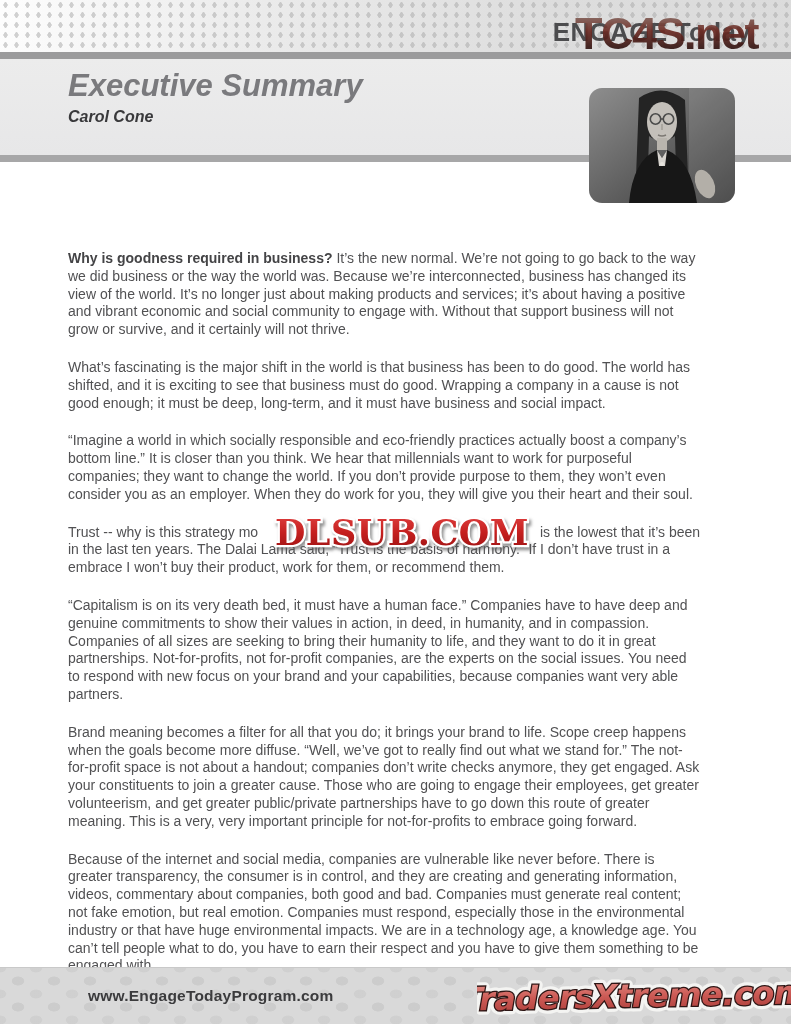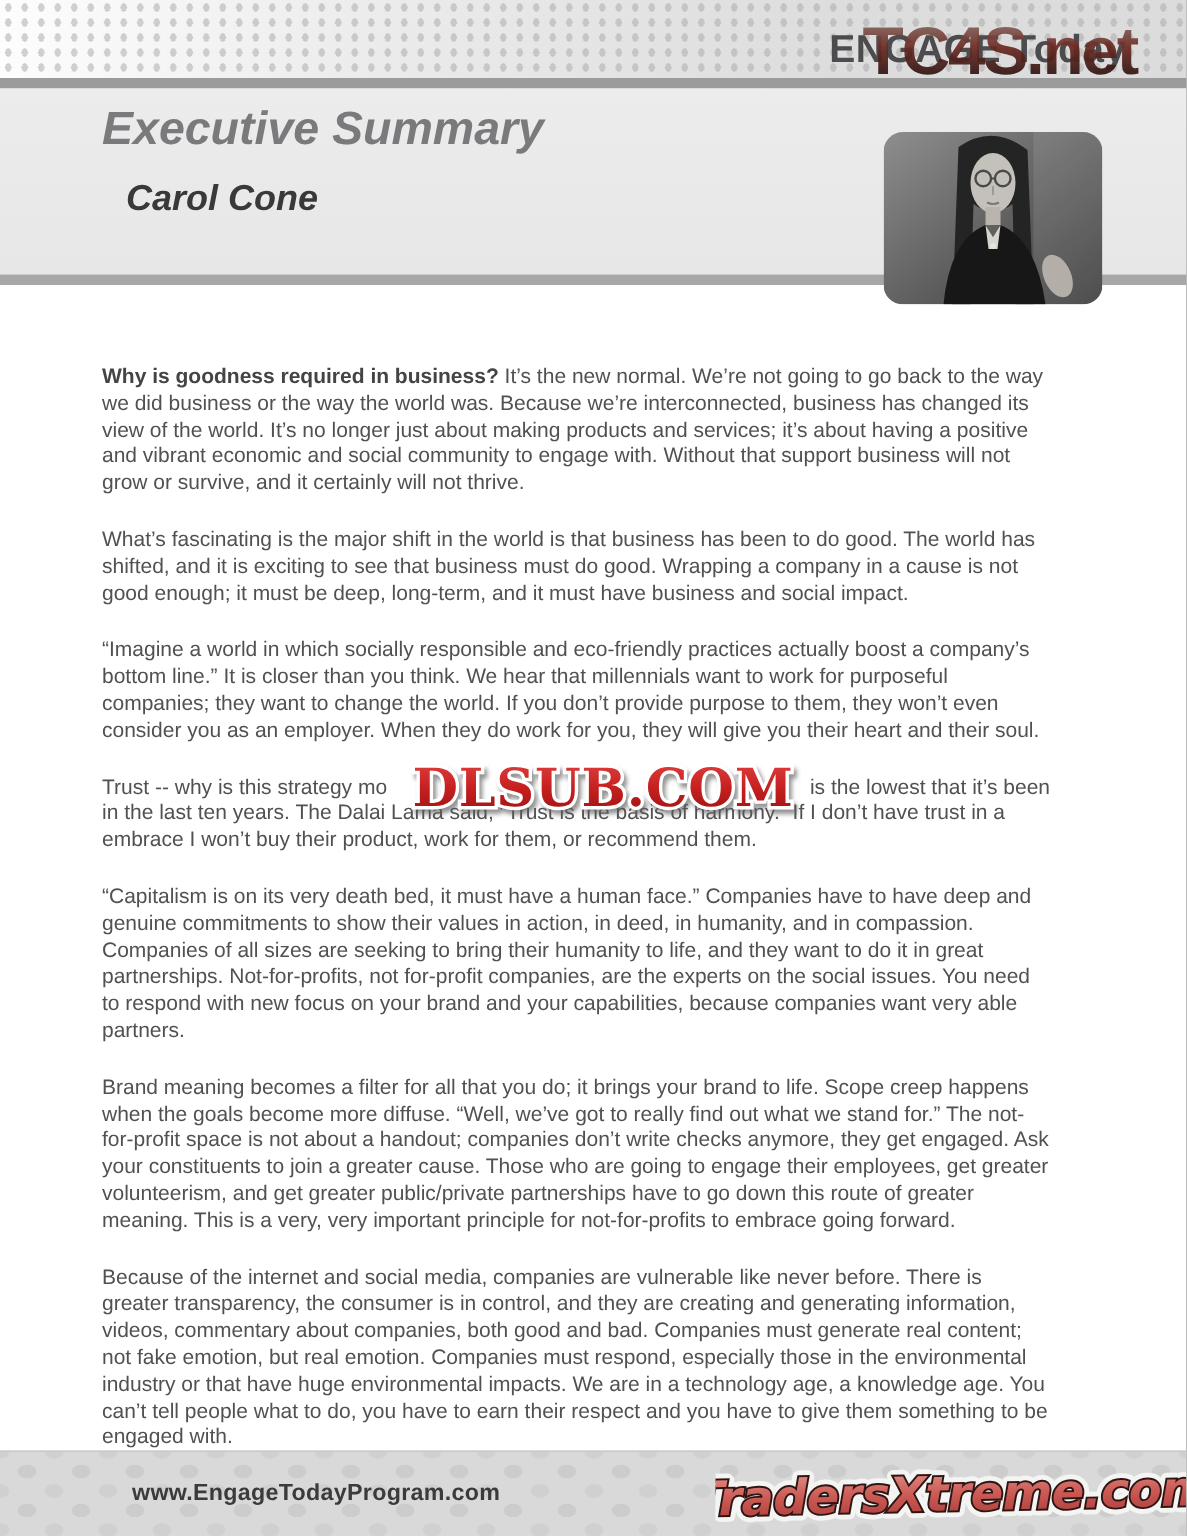--- a/index.html
+++ b/index.html
@@ -36,35 +36,35 @@
     z-index:2;
     opacity:0.93;
   }
 
   
   .rule{height:7px;background:#9b9b9c;}
   .rule-lower{height:7px;background:#a7a7a8;}
 
   
   .title-band{
-    height:124px;
+    height:96px;
     background:linear-gradient(#ececec,#e7e7e8);
     padding:10px 0 0 68px;
     box-sizing:border-box;
   }
   .page-title{
     margin:0;
     font-style:italic;font-weight:bold;
     font-size:31px;line-height:34px;
     color:#7a7a7d;
   }
   .author-name{
-    margin:16px;
+    margin:0;
     font-style:italic;font-weight:bold;
-    font-size:24px;line-height:27px;
+    font-size:16px;line-height:27px;
     color:#39393b;
   }
   .author-subtitle{
     margin:4px 0 0 0;
     font-style:italic;
     font-size:13.5px;
     color:#47474a;
   }
   .photo-frame{
     position:absolute;
@@ -74,20 +74,21 @@
     overflow:hidden;
     z-index:6;
   }
 
   
   .content{
     padding:52px 90px 0 68px;
     font-size:14px;
     line-height:17.8px;
     color:#515153;
+    margin-top:36px;
   }
   .content p{margin:0 0 20px 0;}
   .lead{font-weight:bold;color:#444446;}
   .para-trust{position:relative;}
   .wm-gap{display:inline-block;width:278px;height:1px;vertical-align:baseline;}
   .dlsub-wm{
     position:absolute;
     left:186px;top:-14px;
     z-index:8;
   }

